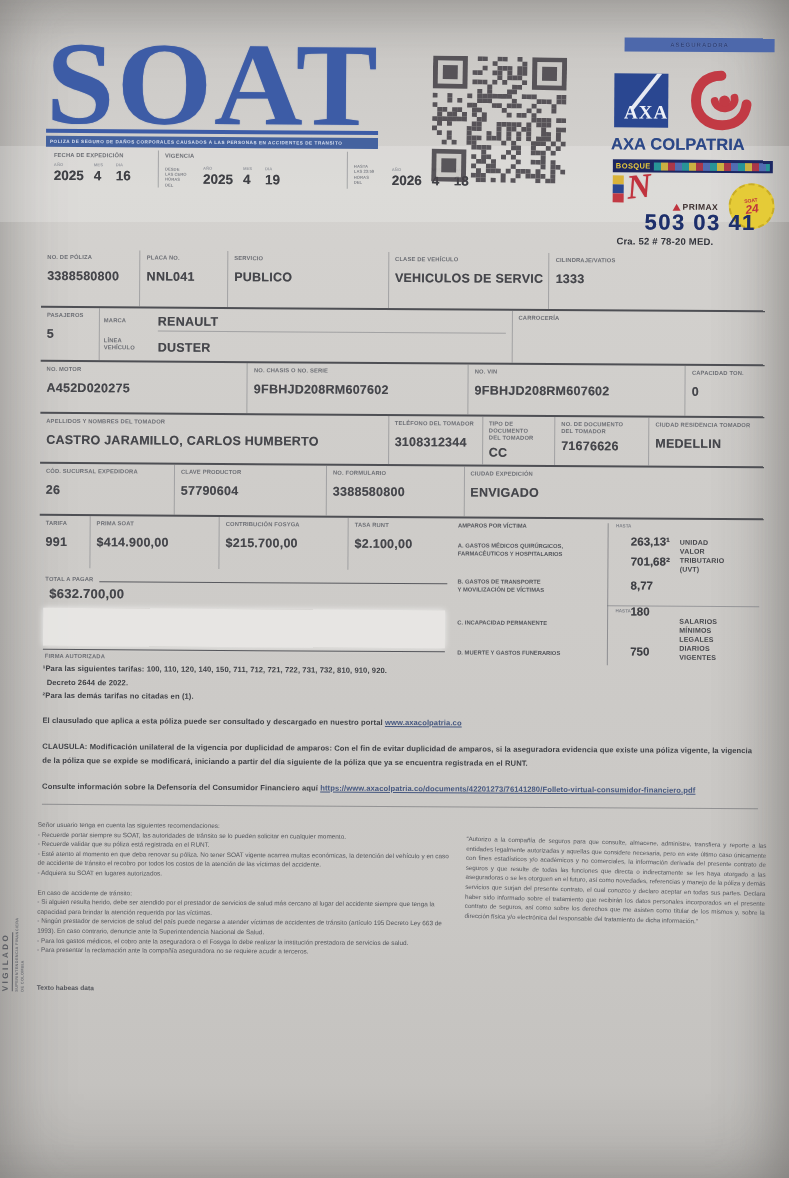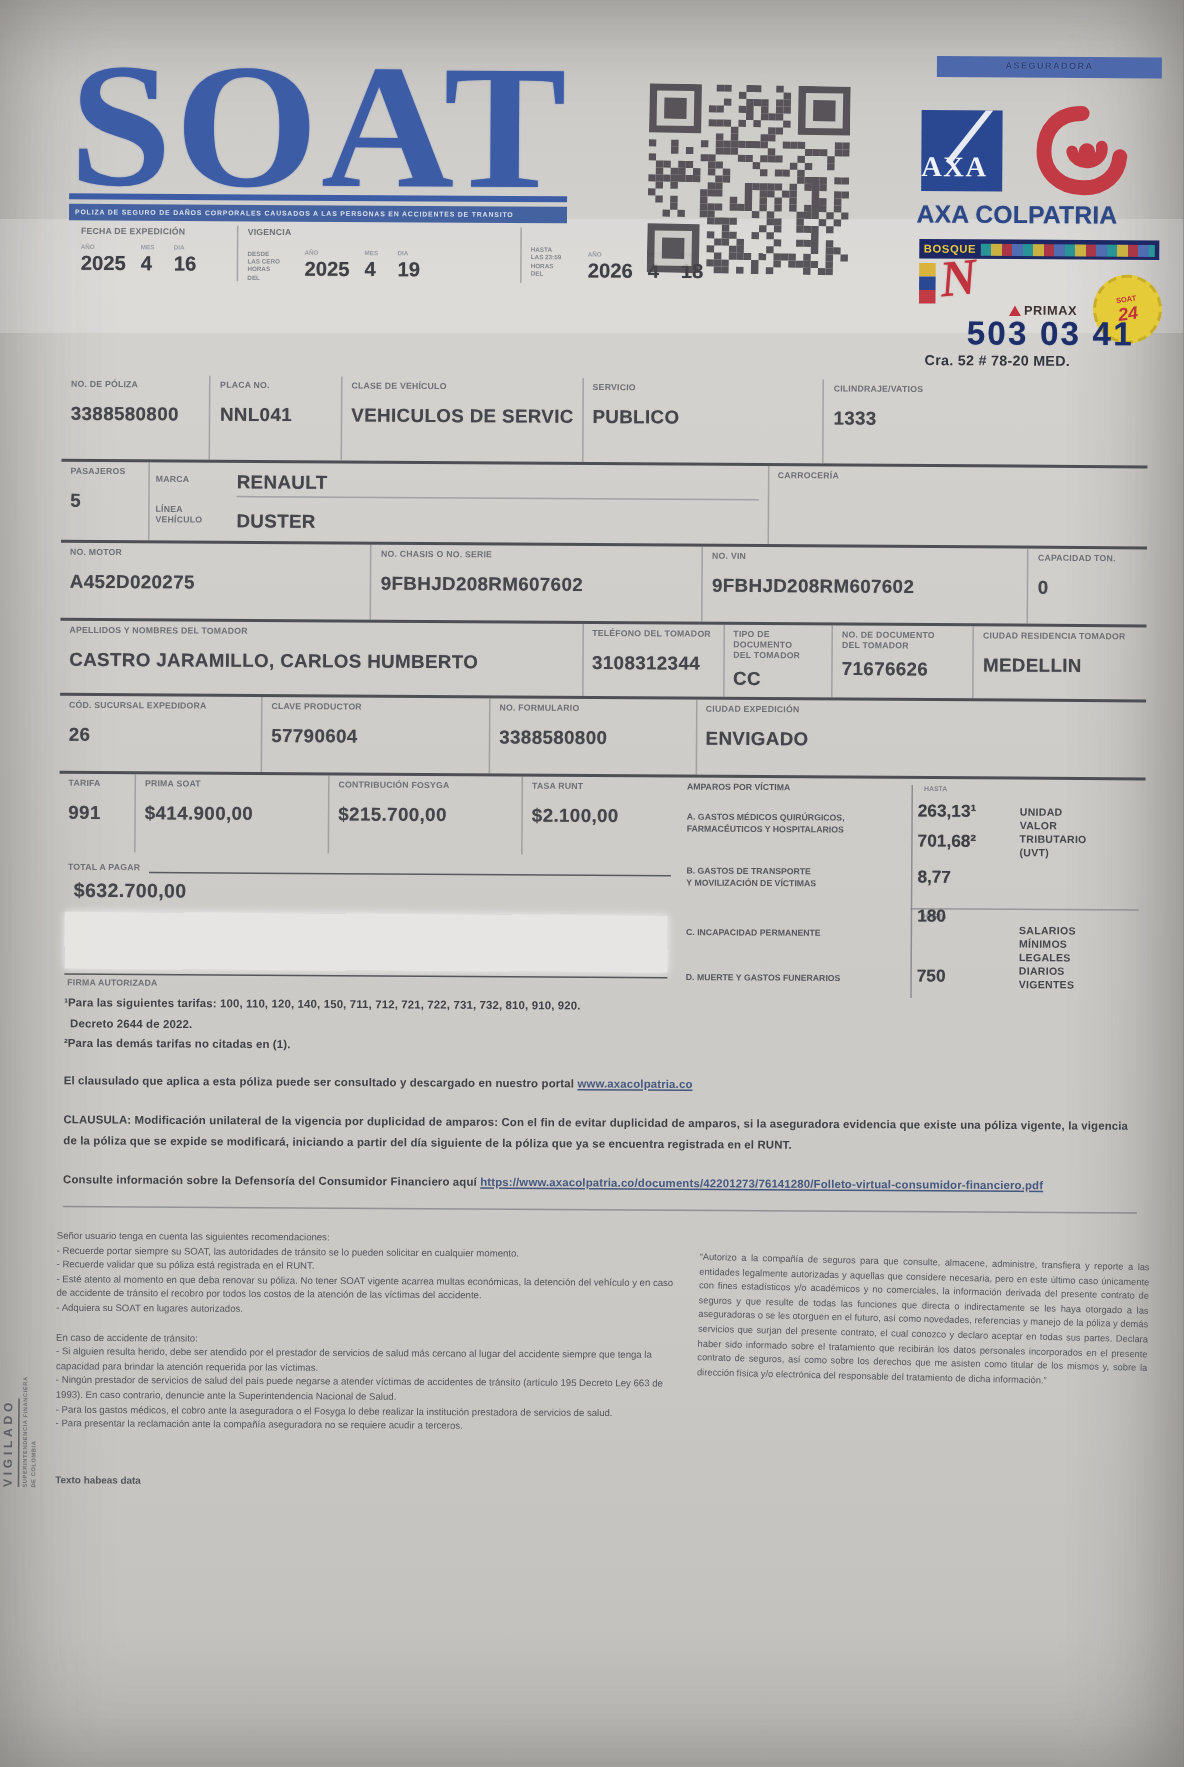--- a/index.html
+++ b/index.html
@@ -28,21 +28,21 @@
   .dcols .c1{width:40px;} .dcols .c2{width:22px;} .dcols .c3{width:24px;}
   .dnums{display:flex;align-items:baseline;}
   .dnums span{font-size:13.5px;font-weight:700;color:#3f4045;text-shadow:0 0 .5px rgba(63,64,69,.5);}
   .dnums .c1{width:40px;} .dnums .c2{width:22px;} .dnums .c3{width:24px;}
   #qr{position:absolute;left:430px;top:56px;width:134px;height:126px;transform:rotate(.6deg);opacity:.88;}
   #qr svg{width:100%;height:100%;}
   #aseg-bar{position:absolute;left:622px;top:36px;width:150px;height:14px;background:#4d68ab;display:flex;align-items:center;justify-content:center;}
   #aseg-bar span{font-size:6px;font-weight:700;color:#2c3f77;letter-spacing:1px;text-shadow:0 0 1px #7c90c4;}
   #axa-sq{position:absolute;left:612px;top:72px;width:54px;height:54px;background:#2a4791;overflow:hidden;}
   #axa-sq .slash{position:absolute;left:30px;top:-6px;width:3.5px;height:46px;background:#e7eaf2;transform:rotate(38deg);}
-  #axa-sq .axa-t{position:absolute;left:0;right:0;bottom:4px;text-align:left;color:#eef1f8;font-weight:700;font-size:19px;font-family:"Liberation Serif",serif;letter-spacing:1px;}
+  #axa-sq .axa-t{position:absolute;left:0;right:0;bottom:4px;text-align:right;color:#eef1f8;font-weight:700;font-size:19px;font-family:"Liberation Serif",serif;letter-spacing:1px;}
   #colp-swirl{position:absolute;left:686px;top:66px;width:66px;height:64px;}
   #insurer-name{position:absolute;left:609px;top:133px;width:175px;font-size:16.5px;font-weight:700;color:#2c4887;letter-spacing:.1px;text-shadow:0 0 .6px rgba(44,72,135,.5);}
   #sticker{position:absolute;left:611px;top:158px;width:168px;height:100px;}
   #sticker .topbar{position:absolute;left:0;top:0;width:160px;height:13px;background:#1c2763;display:flex;align-items:center;}
   #sticker .topbar .shop{color:#e8c93c;font-size:7.5px;font-weight:700;letter-spacing:.4px;padding-left:3px;}
   #sticker .colorstrip{flex:1;height:8px;margin:0 3px;
       background:repeating-linear-gradient(90deg,#2aa7a0 0 7px,#e8c93c 7px 14px,#c23a44 14px 21px,#5a79c0 21px 28px);opacity:.85;}
   #sticker .flag{position:absolute;left:0;top:16px;width:11px;height:27px;display:flex;flex-direction:column;}
   #sticker .flag i{flex:1;} .flag .fy{background:#d9b33a;} .flag .fb{background:#2a4791;} .flag .fr{background:#c23a44;}
   #sticker .scriptN{position:absolute;left:14px;top:8px;font-family:"Liberation Serif",serif;font-style:italic;font-weight:700;
@@ -74,21 +74,21 @@
   #pricing .prow{display:flex;height:52px;}
   #total-line{position:absolute;left:6px;top:60px;right:8px;display:flex;align-items:flex-end;gap:6px;}
   #total-line .rule{flex:1;border-bottom:1.4px solid #595a5f;height:1px;margin-bottom:1px;}
   #total-val{position:absolute;left:10px;top:70px;font-size:13px;}
   #sigbox{position:absolute;left:4px;top:92px;width:402px;height:38px;background:rgba(235,234,231,.85);
       box-shadow:0 0 6px rgba(255,255,255,.7);}
   #sigline{position:absolute;left:4px;top:133px;width:402px;border-bottom:1.2px solid #55565b;}
   #firma-lb{position:absolute;left:6px;top:137px;}
   #amparos{flex:1;position:relative;font-size:5.8px;}
   #amparos .name{position:absolute;left:10px;width:140px;font-size:5.8px;font-weight:700;color:#55575d;white-space:pre-line;line-height:1.35;}
-  .amp-val{position:absolute;left:152px;width:62px;font-size:11.5px;font-weight:700;color:#3f4045;padding-left:4px;box-sizing:border-box;text-shadow:0 0 .5px rgba(63,64,69,.5);}
+  .amp-val{position:absolute;left:152px;width:62px;font-size:11.5px;font-weight:700;color:#3f4045;padding-left:23px;box-sizing:border-box;text-shadow:0 0 .5px rgba(63,64,69,.5);}
   .amp-sep{position:absolute;left:152px;top:4px;bottom:6px;border-left:1px solid rgba(100,102,108,.6);}
   .amp-unit{position:absolute;left:224px;width:86px;font-size:7px;font-weight:700;color:#46474c;white-space:pre-line;line-height:1.3;letter-spacing:.2px;}
   .amp-hasta{position:absolute;left:160px;font-size:4.6px;font-weight:700;color:#84868c;}
   .amp-divider{position:absolute;left:152px;right:4px;border-bottom:1px solid rgba(110,112,118,.55);}
   
   #notes{position:absolute;left:44px;top:664px;width:716px;color:#3f4146;}
   #notes .fn{font-size:7.6px;font-weight:700;line-height:1.8;letter-spacing:.1px;}
   #notes .para{font-size:7.6px;font-weight:700;line-height:1.95;margin-top:11px;letter-spacing:.1px;}
   .lnk{color:#45577f;text-decoration:underline;cursor:pointer;}
   #notes-rule{position:absolute;left:44px;top:806px;width:716px;border-bottom:1.3px solid #70727823;border-color:rgba(90,92,98,.5);}
@@ -466,27 +466,27 @@
 
       <div class="frow h56">
         <div class="cell" style="width:13.6%;">
           <span class="lb">No. DE PÓLIZA</span>
           <span class="vl">3388580800</span>
         </div>
         <div class="cell" style="width:12.1%;">
           <span class="lb">PLACA No.</span>
           <span class="vl">NNL041</span>
         </div>
+        <div class="cell" style="width:22.2%;">
+          <span class="lb">SERVICIO</span>
+          <span class="vl">PUBLICO</span>
+        </div>
         <div class="cell" style="width:22.2%;overflow:hidden;">
           <span class="lb">CLASE DE VEHÍCULO</span>
           <span class="vl" style="white-space:nowrap;">VEHICULOS DE SERVIC</span>
-        </div>
-        <div class="cell" style="width:22.2%;">
-          <span class="lb">SERVICIO</span>
-          <span class="vl">PUBLICO</span>
         </div>
         <div class="cell" style="width:12.5%;">
           <span class="lb">CILINDRAJE/VATIOS</span>
           <span class="vl">1333</span>
         </div>
       </div>
 
       <div class="frow h52">
         <div class="cell" style="width:8%;">
           <span class="lb">PASAJEROS</span>

